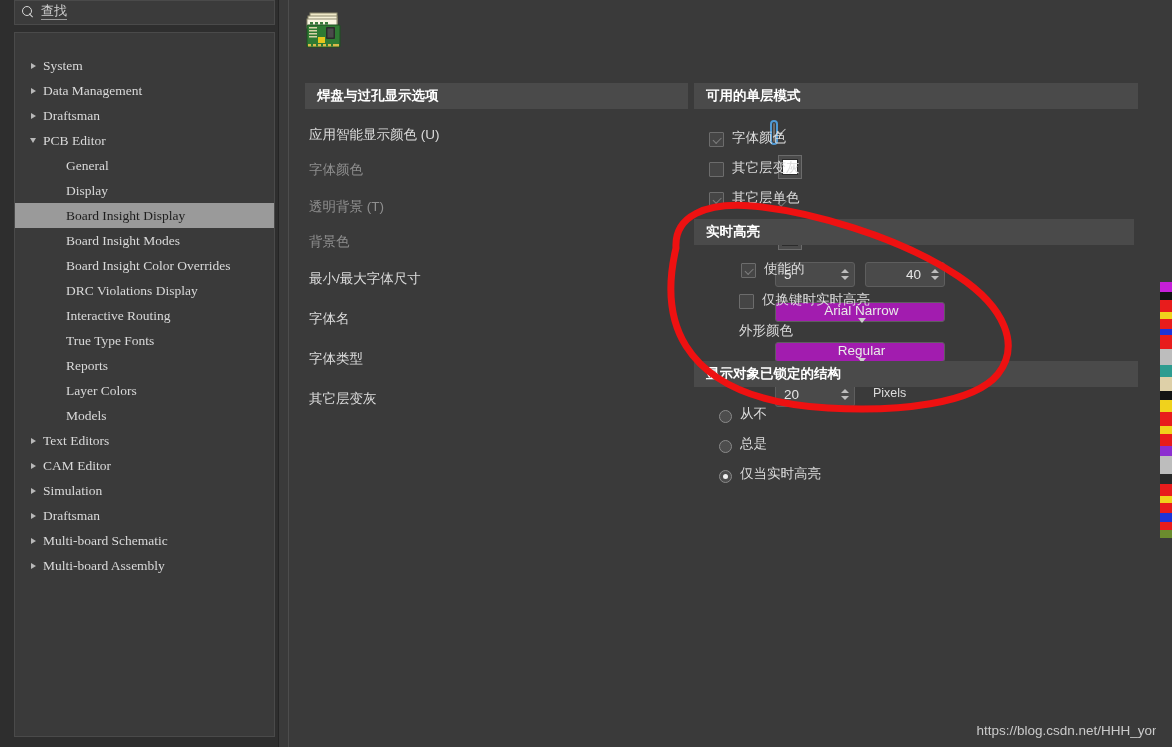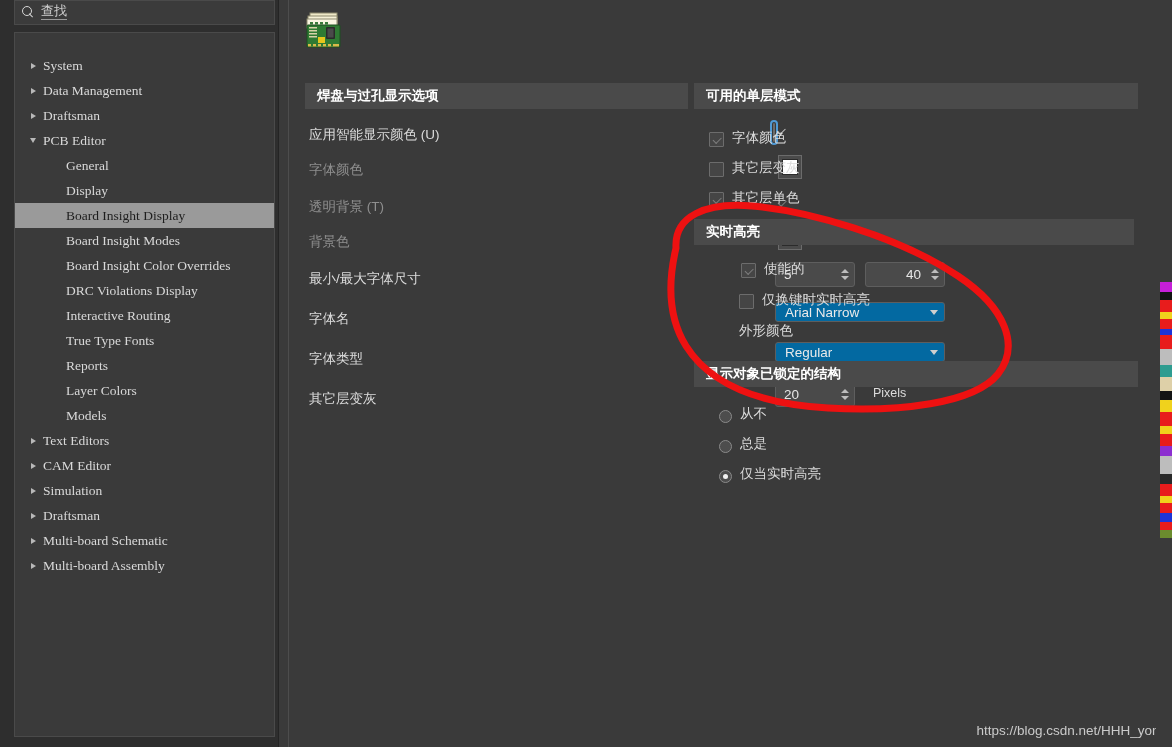--- a/index.html
+++ b/index.html
@@ -183,24 +183,25 @@
     border-right: 4px solid transparent;
   }
   .spin .arrows i.dn {
     border-top: 4px solid #bdbdbd;
     border-left: 4px solid transparent;
     border-right: 4px solid transparent;
   }
 
   
   .combo {
-    height: 20px; background: #0369a1;
+    height: 20px; background: #a21caf;
     border: 1px solid #5e5e5e; border-radius: 3px;
     display: flex; align-items: center;
     padding: 0 6px 0 9px;
+    flex-direction: column;
   }
   .combo .val { flex: 1 1 auto; font-size: 13.5px; color: #eaeaea; }
   .combo .dd {
     border-top: 5px solid #cfcfcf;
     border-left: 4.5px solid transparent;
     border-right: 4.5px solid transparent;
   }
 
   
   #ink {

